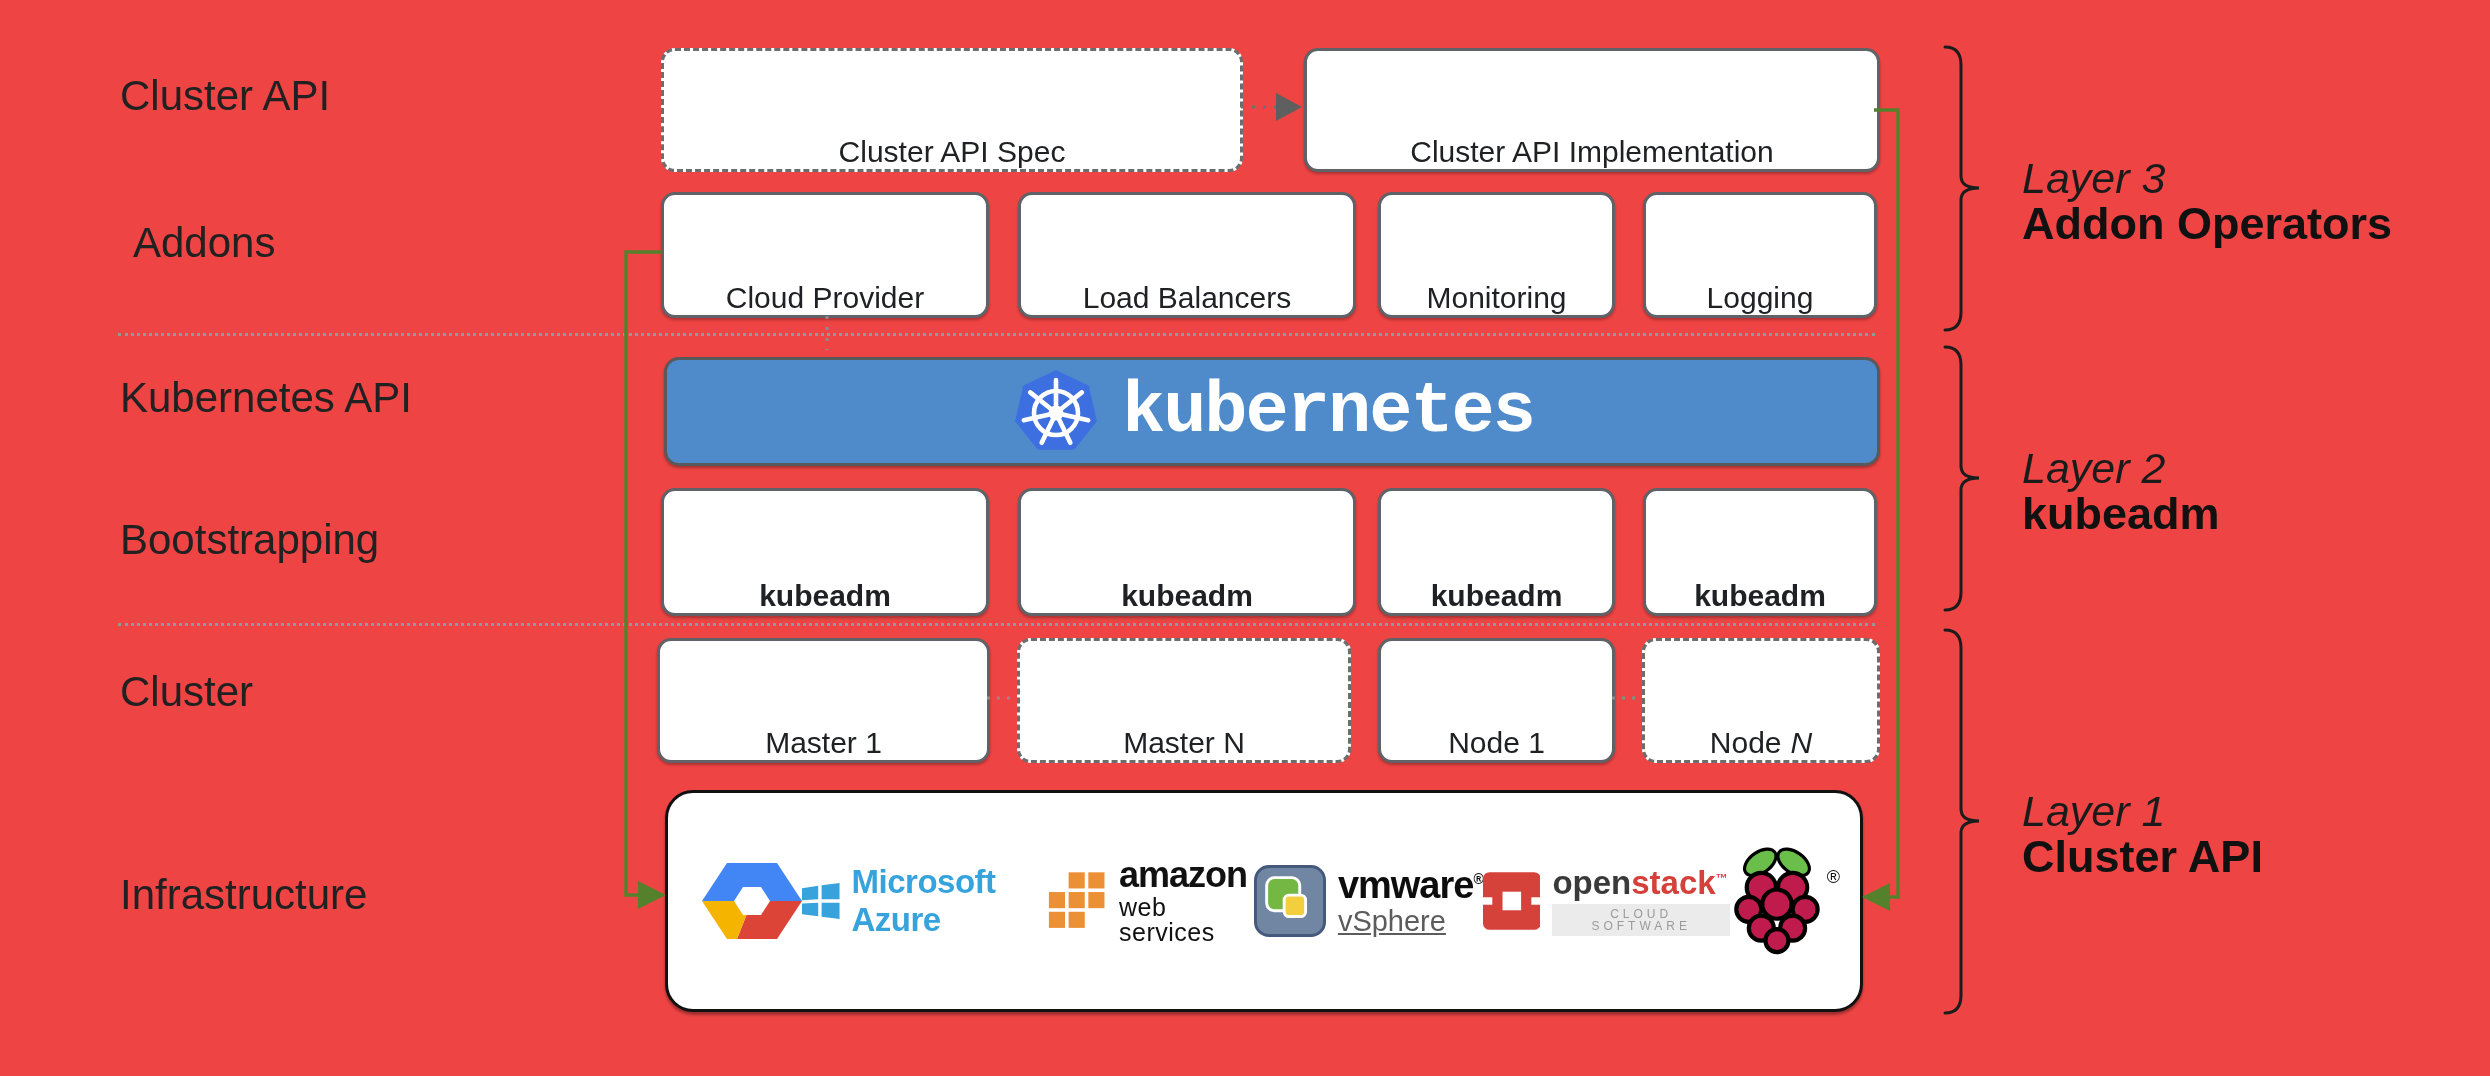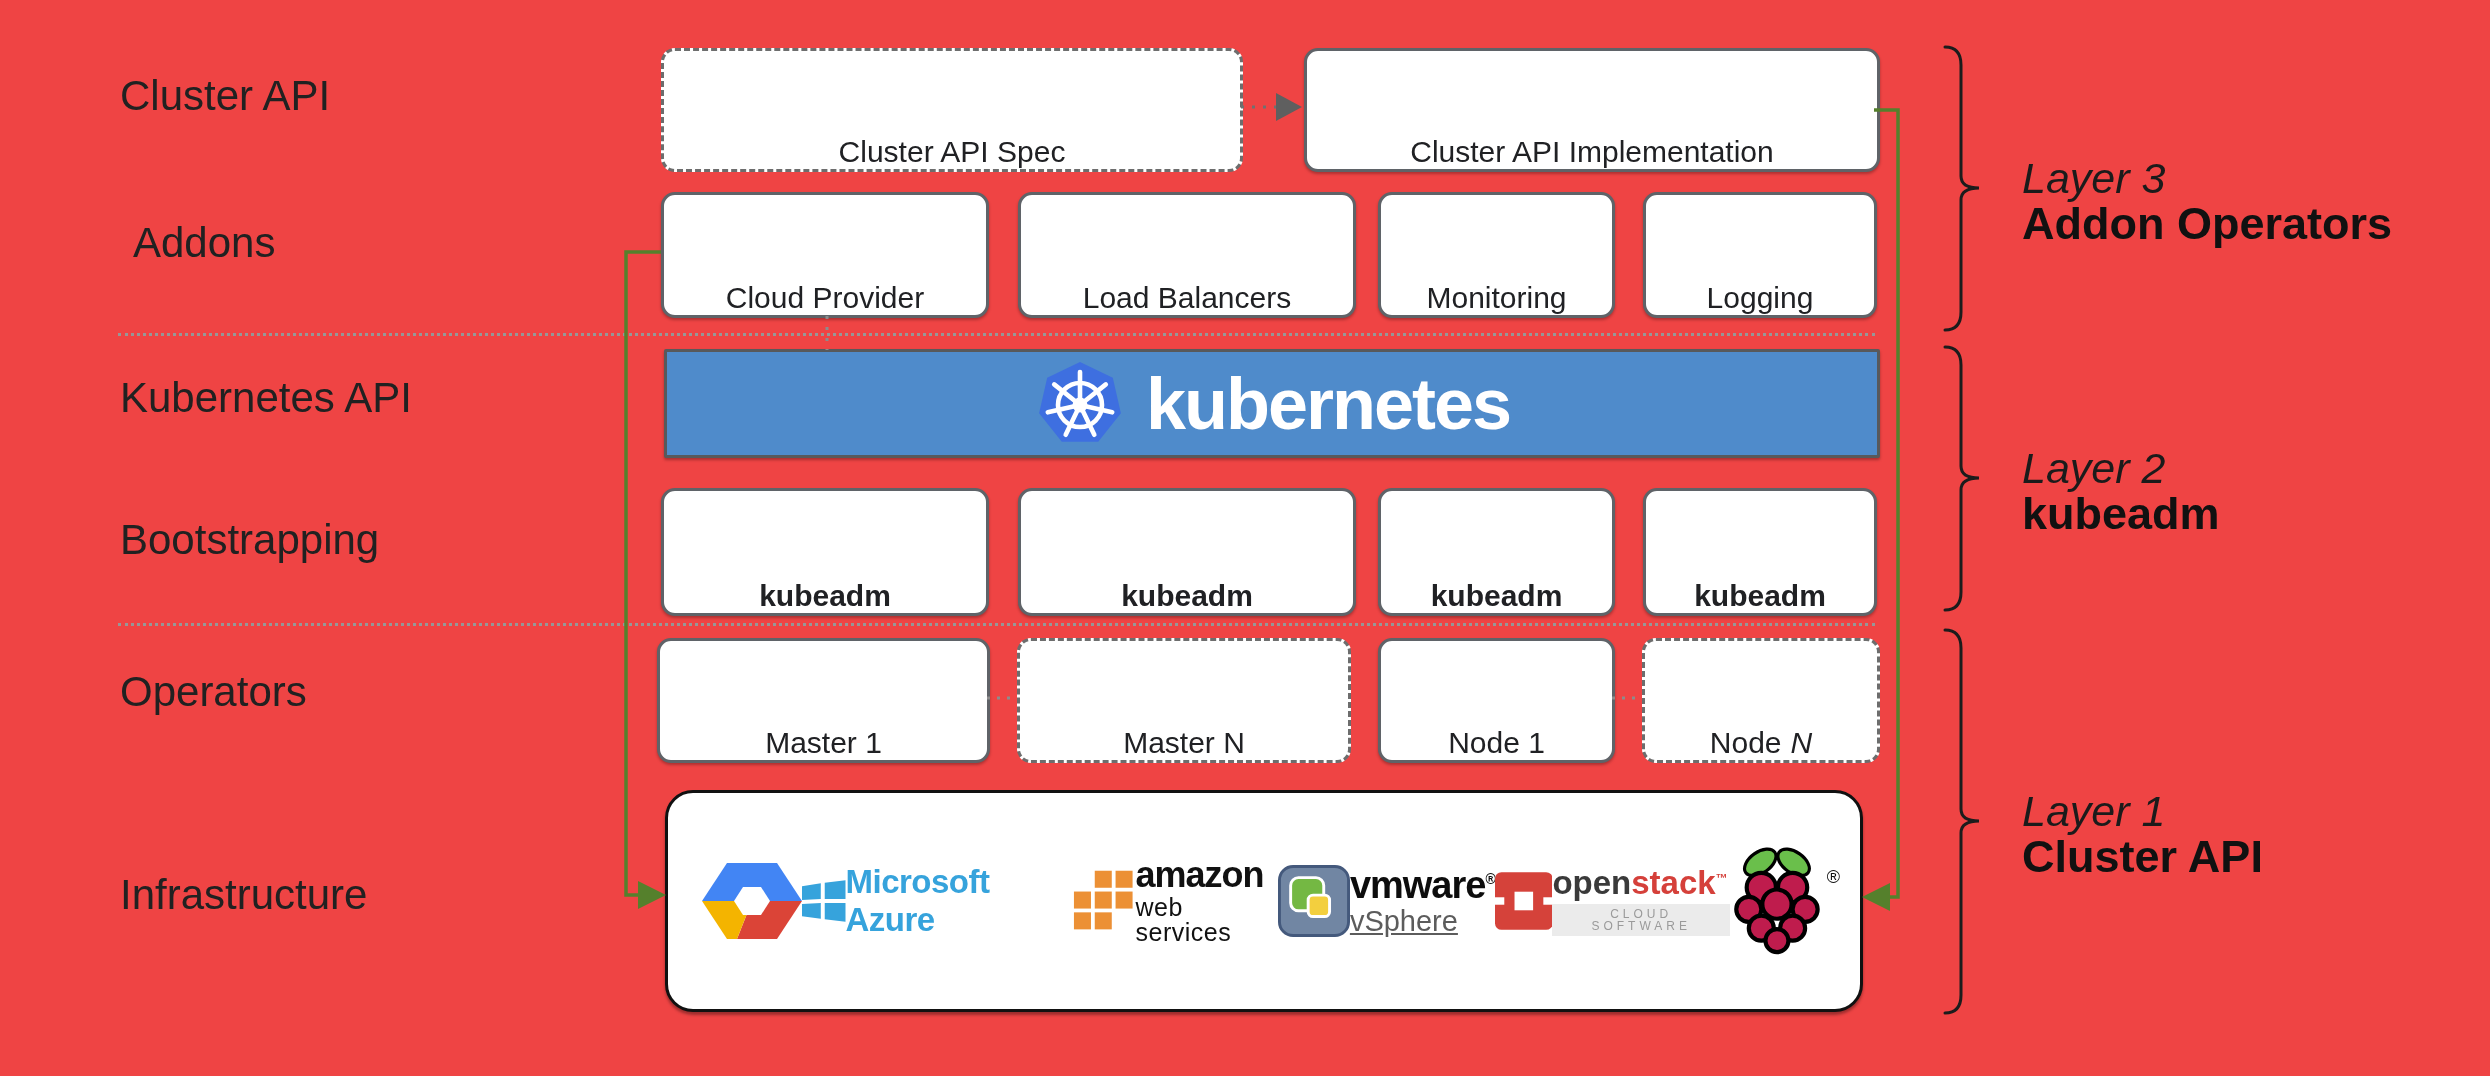--- a/index.html
+++ b/index.html
@@ -12,37 +12,37 @@
   .box{position:absolute;background:#fff;border:3px solid #5f6368;border-radius:14px;
        display:flex;align-items:flex-end;justify-content:center;
        font-size:30px;color:#202124;box-shadow:0 2px 3px rgba(0,0,0,.28);}
   .box.dashed{border-style:dashed;border-color:#6d6d6d;box-shadow:none;}
   .box.bold{font-weight:bold;}
   .it{font-style:italic;}
   .gap{margin-left:9px;}
 
   .sep{position:absolute;border-top:3px dotted #979797;height:0;}
 
-  .banner{position:absolute;left:664px;top:349px;width:1210px;height:103px;
-          background:#4f8bcb;border:3px solid #58595b;border-radius:2px;
+  .banner{position:absolute;left:664px;top:357px;width:1210px;height:103px;
+          background:#4f8bcb;border:3px solid #58595b;border-radius:15px;
           display:flex;align-items:center;justify-content:center;gap:20px;
-          box-shadow:0 2px 3px rgba(0,0,0,.3);}
+          box-shadow:0 2px 3px rgba(0,0,0,.3);font-family:Liberation Mono, monospace;}
   .banner .word{font-size:72px;font-weight:bold;color:#ffffff;letter-spacing:-2px;}
 
   .overlay{position:absolute;left:0;top:0;width:2490px;height:1076px;pointer-events:none;}
 
   .layerlbl{position:absolute;left:2022px;white-space:nowrap;}
   .layerlbl .l1{font-size:43px;line-height:46px;color:#1b1b1b;font-style:italic;}
   .layerlbl .l2{font-size:45px;line-height:46px;font-weight:bold;color:#111;}
 
   .infra{position:absolute;left:665px;top:790px;width:1198px;height:222px;
          background:#fff;border:3.5px solid #111;border-radius:28px;
          display:flex;align-items:center;justify-content:space-between;
          padding:0 34px;box-sizing:border-box;box-shadow:0 3px 3px rgba(0,0,0,.35);}
-  .logo{display:flex;align-items:center;gap:0;}
+  .logo{display:flex;align-items:center;gap:12px;}
   .azure-text{font-size:33px;font-weight:600;color:#36a3dc;letter-spacing:-0.5px;}
   .aws-col{display:flex;flex-direction:column;align-items:flex-start;line-height:1;}
   .aws-main{font-size:36px;font-weight:bold;color:#111;letter-spacing:-1px;}
   .aws-sub{font-size:25px;color:#111;margin-top:2px;letter-spacing:0.5px;}
   .vm-col{display:flex;flex-direction:column;line-height:1;}
   .vm-main{font-size:38px;font-weight:bold;color:#0d0d0d;letter-spacing:-1px;}
   .vm-main sup{font-size:14px;}
   .vm-sub{font-size:29px;color:#5c5c5c;margin-top:3px;text-decoration:underline;}
   .os-col{display:flex;flex-direction:column;line-height:1;}
   .os-main{font-size:33px;font-weight:bold;}
@@ -56,21 +56,21 @@
 </style>
 </head>
 <body>
 
 <div class="stage">
 
   <div class="rowlabel" style="top:70px">Cluster API</div>
   <div class="rowlabel" style="top:217px;left:133px">Addons</div>
   <div class="rowlabel" style="top:372px">Kubernetes API</div>
   <div class="rowlabel" style="top:514px">Bootstrapping</div>
-  <div class="rowlabel" style="top:666px">Operators</div>
+  <div class="rowlabel" style="top:666px">Cluster</div>
   <div class="rowlabel" style="top:869px">Infrastructure</div>
 
   <div class="sep" style="left:118px;top:333px;width:1757px"></div>
   <div class="sep" style="left:118px;top:623px;width:1757px"></div>
 
   <div class="box dashed" style="left:661px;top:48px;width:576px;height:118px">
     <span>Cluster API Spec</span>
   </div>
   <div class="box" style="left:1304px;top:48px;width:570px;height:118px">
     <span>Cluster API Implementation</span>

